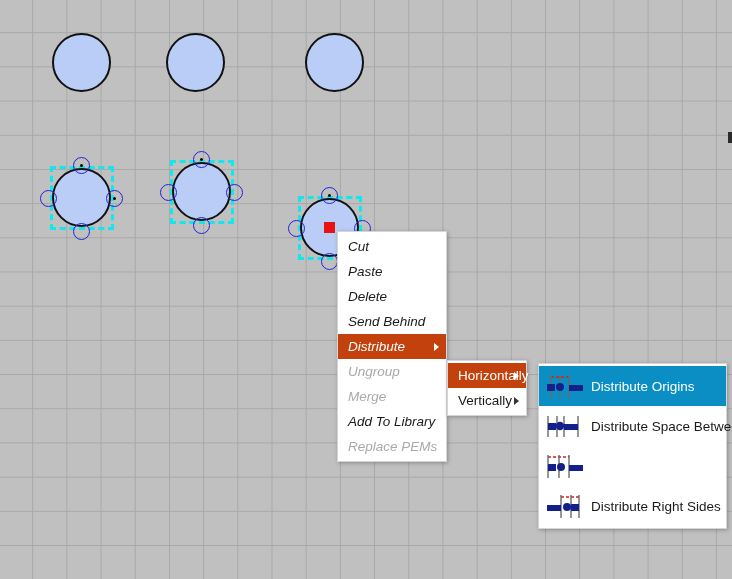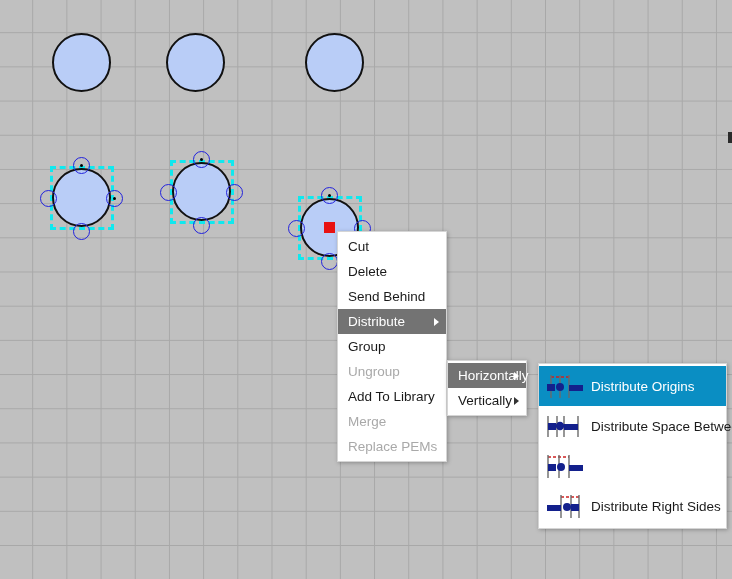--- a/index.html
+++ b/index.html
@@ -90,20 +90,21 @@
     border: 1px solid #d5d5d5;
     box-shadow: 1px 1px 4px rgba(0,0,0,0.28);
     box-sizing: border-box;
     padding: 2px 0;
     z-index: 50;
   }
   #main-menu {
     left: 337px;
     top: 231px;
     width: 110px;
+    font-style: italic;
   }
   #sub-menu-1 {
     left: 447px;
     top: 360px;
     width: 80px;
     z-index: 60;
   }
   #sub-menu-2 {
     left: 538px;
     top: 363px;
@@ -116,21 +117,21 @@
     height: 25px;
     line-height: 25px;
     padding-left: 10px;
     padding-right: 18px;
     font-size: 13.5px;
     color: #1a1a1a;
     white-space: nowrap;
     cursor: default;
   }
   .mi.disabled { color: #a9a9a9; }
-  .mi.selected { background: #737373; color: #ffffff; }
+  .mi.selected { background: #c2410c; color: #ffffff; }
 
   .mi .arrow {
     position: absolute;
     right: 7px;
     top: 50%;
     margin-top: -4px;
     width: 0; height: 0;
     border-top: 4px solid transparent;
     border-bottom: 4px solid transparent;
     border-left: 5px solid #333;
@@ -197,40 +198,40 @@
     <div class="handle" style="left:29px;top:63px;"></div>
   </div>
 
   <div id="edge-nub"></div>
 
   <div class="menu" id="main-menu">
     <div class="mi">
       <span>Cut</span>
     </div>
     <div class="mi">
+      <span>Paste</span>
+    </div>
+    <div class="mi">
       <span>Delete</span>
     </div>
     <div class="mi">
       <span>Send Behind</span>
     </div>
     <div class="mi selected">
       <span>Distribute</span>
       <span class="arrow"></span>
     </div>
-    <div class="mi">
-      <span>Group</span>
-    </div>
     <div class="mi disabled">
       <span>Ungroup</span>
     </div>
-    <div class="mi">
-      <span>Add To Library</span>
-    </div>
     <div class="mi disabled">
       <span>Merge</span>
+    </div>
+    <div class="mi">
+      <span>Add To Library</span>
     </div>
     <div class="mi disabled">
       <span>Replace PEMs</span>
     </div>
   </div>
 
   <div class="menu" id="sub-menu-1">
     <div class="mi selected">
       <span>Horizontally</span>
       <span class="arrow"></span>

